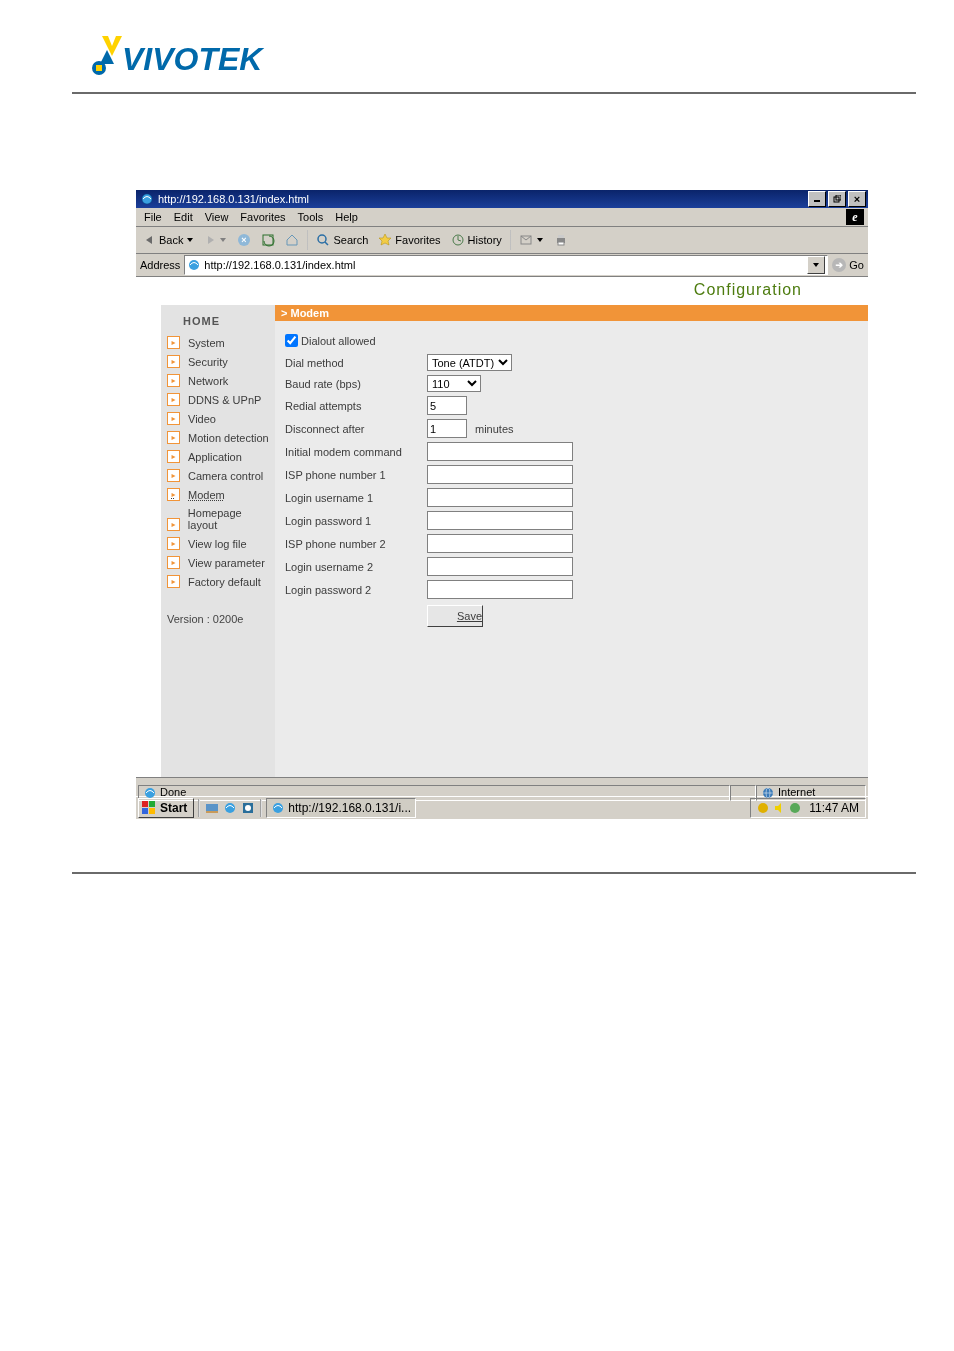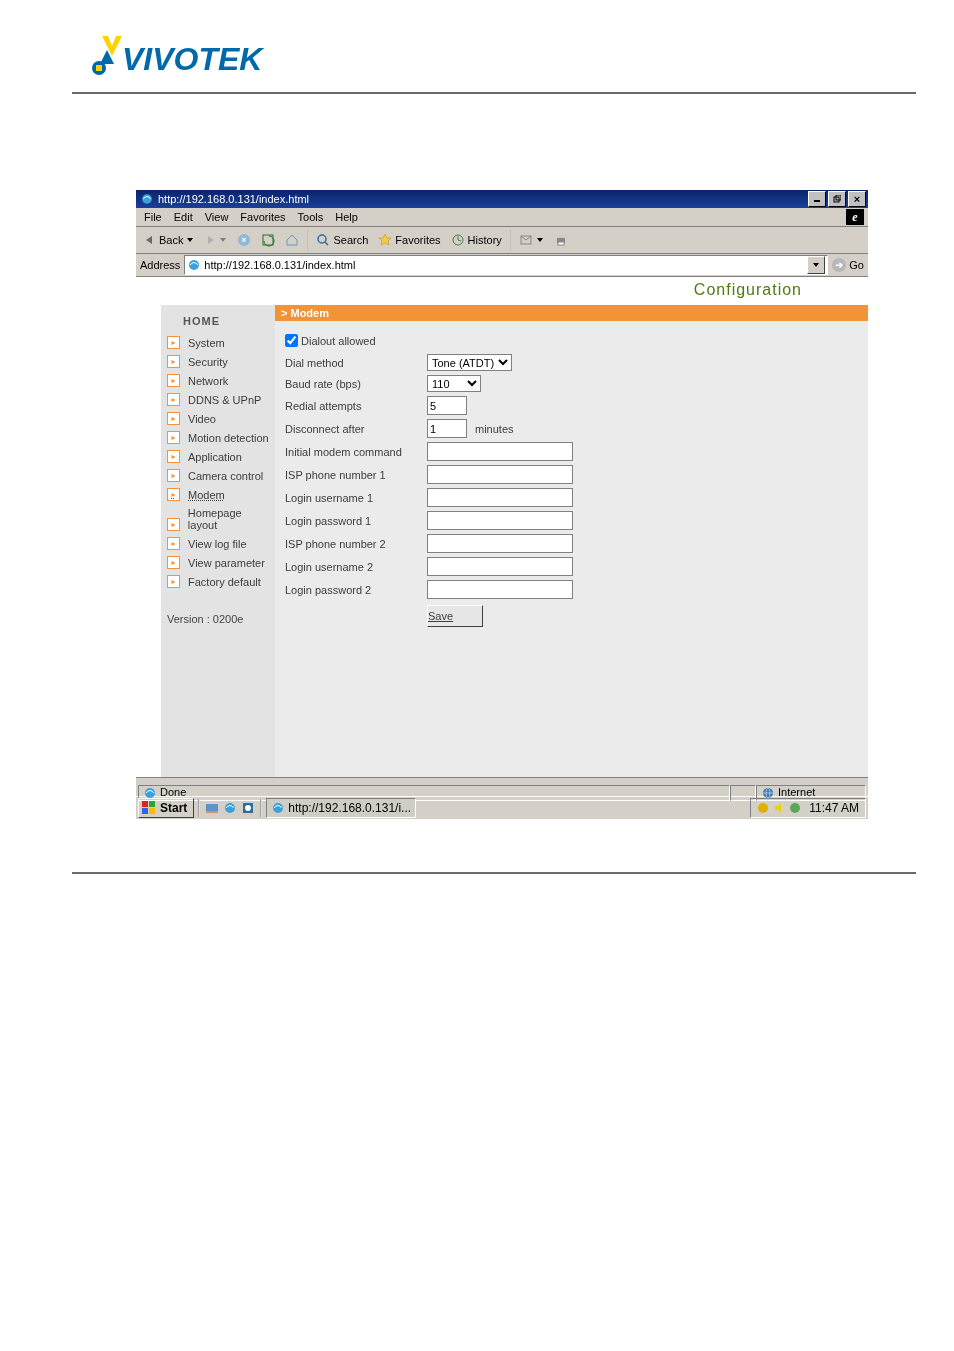--- a/index.html
+++ b/index.html
@@ -55,21 +55,21 @@
   .nav-icon::after { content:"▸"; font-size:8px; color:#f19438; font-weight:normal; line-height:8px; }
 
   .form-area { flex:1; background:#ebebeb; font-size:11px; color:#3c3c3c; }
   .accent { background:#f19438; color:#fff; padding:2px 6px; font-size:11px; font-weight:bold; }
   .pad { padding:6px 10px 150px 10px; background:#ebebeb; }
   .row { display:flex; align-items:center; margin:4px 0; }
   .lbl { width:142px; }
   .txt { width:140px; border:1px solid #808080; height:15px; font-size:11px; background:#fff; }
   .txts { width:34px; border:1px solid #808080; height:15px; font-size:11px; text-align:left; background:#fff; padding-left:2px; }
   .sel { border:1px solid #808080; height:17px; font-size:11px; background:#fff; }
-  .savebtn { margin:6px 0 0 142px; width:54px; height:20px; background:#e6e6e6; border:1px solid #fff; border-bottom-color:#404040; border-right-color:#404040; font-size:11px; cursor:pointer; display:flex; align-items:center; justify-content:flex-start; text-decoration:underline; }
+  .savebtn { margin:6px 0 0 142px; width:54px; height:20px; background:#e6e6e6; border:1px solid #fff; border-bottom-color:#404040; border-right-color:#404040; font-size:11px; cursor:pointer; display:flex; align-items:center; justify-content:flex-end; text-decoration:underline; }
 
   
   .statusbar { height:18px; background:#d4d0c8; border-top:1px solid #808080; display:flex; align-items:center; font-size:11px; color:#000; padding:0 2px; }
   .statusbar .pane { border:1px solid #fff; border-top-color:#808080; border-left-color:#808080; height:14px; display:flex; align-items:flex-start; padding:0 4px;margin-top:12px; }
   .statusbar .main { flex:1; gap:3px; }
   .statusbar .right { margin-left:auto; gap:3px; width:100px; }
 
   
   .taskbar { height:22px; background:#d4d0c8; border-top:1px solid #fff; display:flex; align-items:center; font-size:12px; color:#000; }
   .taskbar .start { display:flex; align-items:center; gap:3px; height:18px; margin:2px; padding:0 6px 0 2px; border:1px solid #fff; border-bottom-color:#404040; border-right-color:#404040; cursor:pointer; }

